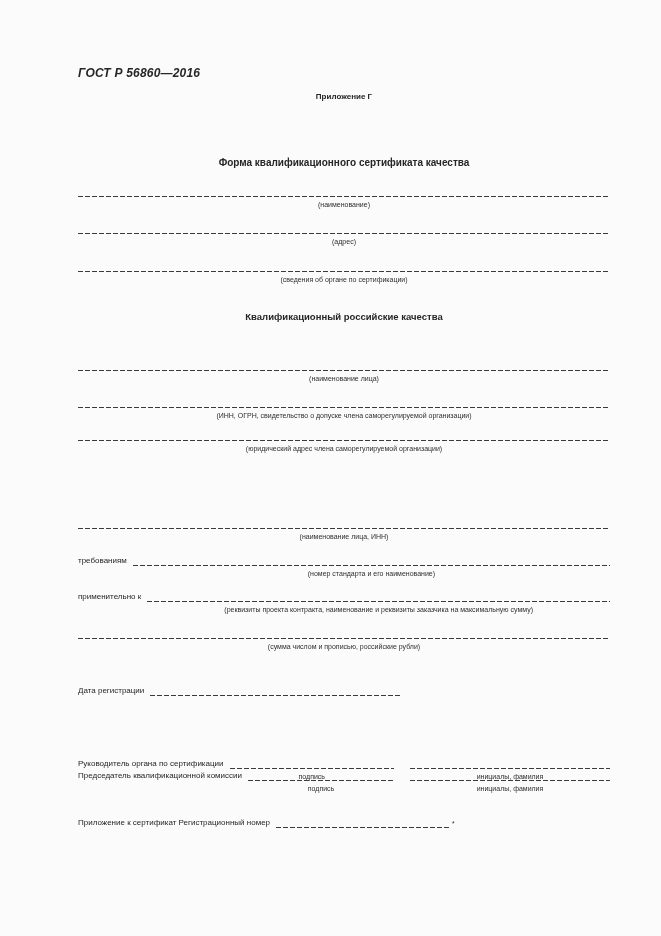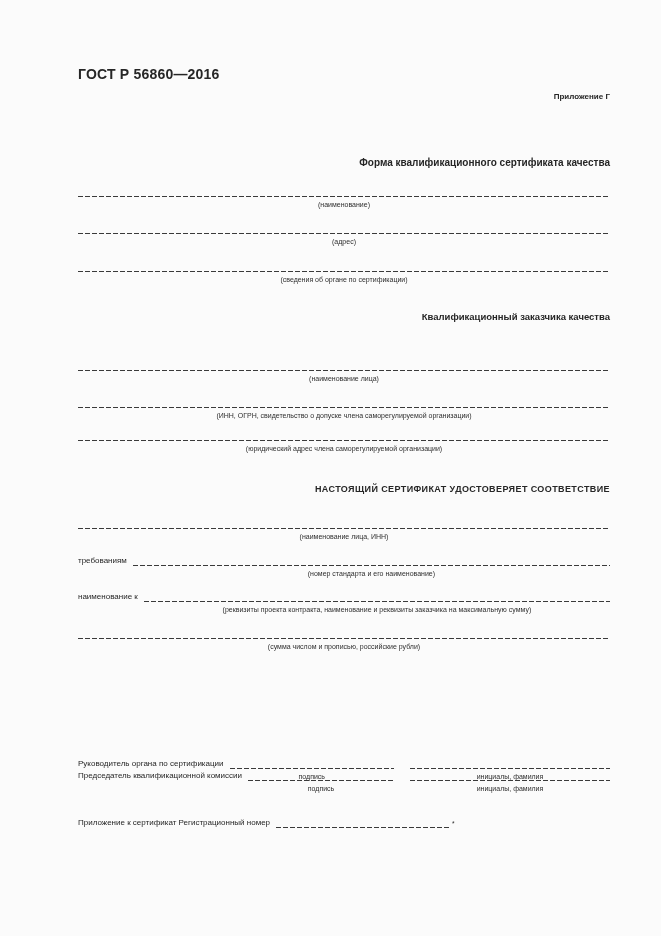--- a/index.html
+++ b/index.html
@@ -14,22 +14,22 @@
   .page { position: absolute; inset: 0; }
   .content {
     position: absolute;
     left: 78px;
     top: 0;
     width: 532px;
     height: 100%;
   }
   .abs { position: absolute; left: 0; right: 0; }
 
-  .gost { font-size: 14px; font-weight: bold; letter-spacing: 0.2px; }
-  .center { text-align: right; }
+  .gost { font-size: 12px; font-weight: bold; letter-spacing: 0.2px; font-style: italic; }
+  .center { text-align: center; }
   .appendix { font-size: 8px; font-weight: bold; }
   .form-title { font-size: 10px; font-weight: bold; }
   .cert-title { font-size: 9.5px; font-weight: bold; }
   .reg-number { font-size: 8.5px; font-weight: bold; }
   .statement { font-size: 9px; font-weight: bold; letter-spacing: 0.4px; }
 
   .rule {
     height: 1px;
     background: repeating-linear-gradient(to right, #3a3a3a 0 5px, transparent 5px 7px);
   }
@@ -83,66 +83,69 @@
     <div class="abs field" style="top:233px">
       <div class="rule"></div>
       <div class="caption">(адрес)</div>
     </div>
 
     <div class="abs field" style="top:271px">
       <div class="rule"></div>
       <div class="caption">(сведения об органе по сертификации)</div>
     </div>
 
-    <div class="abs center cert-title" style="top:311px">Квалификационный заказчика качества</div>
+    <div class="abs center cert-title" style="top:311px">Квалификационный российские качества</div>
 
 
     <div class="abs field" style="top:370px">
       <div class="rule"></div>
       <div class="caption">(наименование лица)</div>
     </div>
 
     <div class="abs field" style="top:407px">
       <div class="rule"></div>
       <div class="caption">(ИНН, ОГРН, свидетельство о допуске члена саморегулируемой организации)</div>
     </div>
 
     <div class="abs field" style="top:440px">
       <div class="rule"></div>
       <div class="caption">(юридический адрес члена саморегулируемой организации)</div>
     </div>
 
-    <div class="abs center statement" style="top:484px">НАСТОЯЩИЙ СЕРТИФИКАТ УДОСТОВЕРЯЕТ СООТВЕТСТВИЕ</div>
 
     <div class="abs field" style="top:528px">
       <div class="rule"></div>
       <div class="caption">(наименование лица, ИНН)</div>
     </div>
 
     <div class="abs flex-row" style="top:556px">
       <span class="row-label">требованиям</span>
       <span class="row-rest">
         <span class="rule"></span>
         <span class="caption">(номер стандарта и его наименование)</span>
       </span>
     </div>
 
     <div class="abs flex-row" style="top:592px">
-      <span class="row-label">наименование к</span>
+      <span class="row-label">применительно к</span>
       <span class="row-rest">
         <span class="rule"></span>
         <span class="caption">(реквизиты проекта контракта, наименование и реквизиты заказчика на максимальную сумму)</span>
       </span>
     </div>
 
     <div class="abs field" style="top:638px">
       <div class="rule"></div>
       <div class="caption">(сумма числом и прописью, российские рубли)</div>
     </div>
 
+    <div class="abs flex-row" style="top:686px">
+      <span class="row-label">Дата регистрации</span>
+      <span class="rule fixed-rule date-rule"></span>
+    </div>
 
     <div class="abs flex-row" style="top:759px">
       <span class="row-label">Руководитель органа по сертификации</span>
       <span class="sig-col sig-col1">
         <span class="rule"></span>
         <span class="caption">подпись</span>
       </span>
       <span class="sig-col sig-col2">
         <span class="rule"></span>
         <span class="caption">инициалы, фамилия</span>

